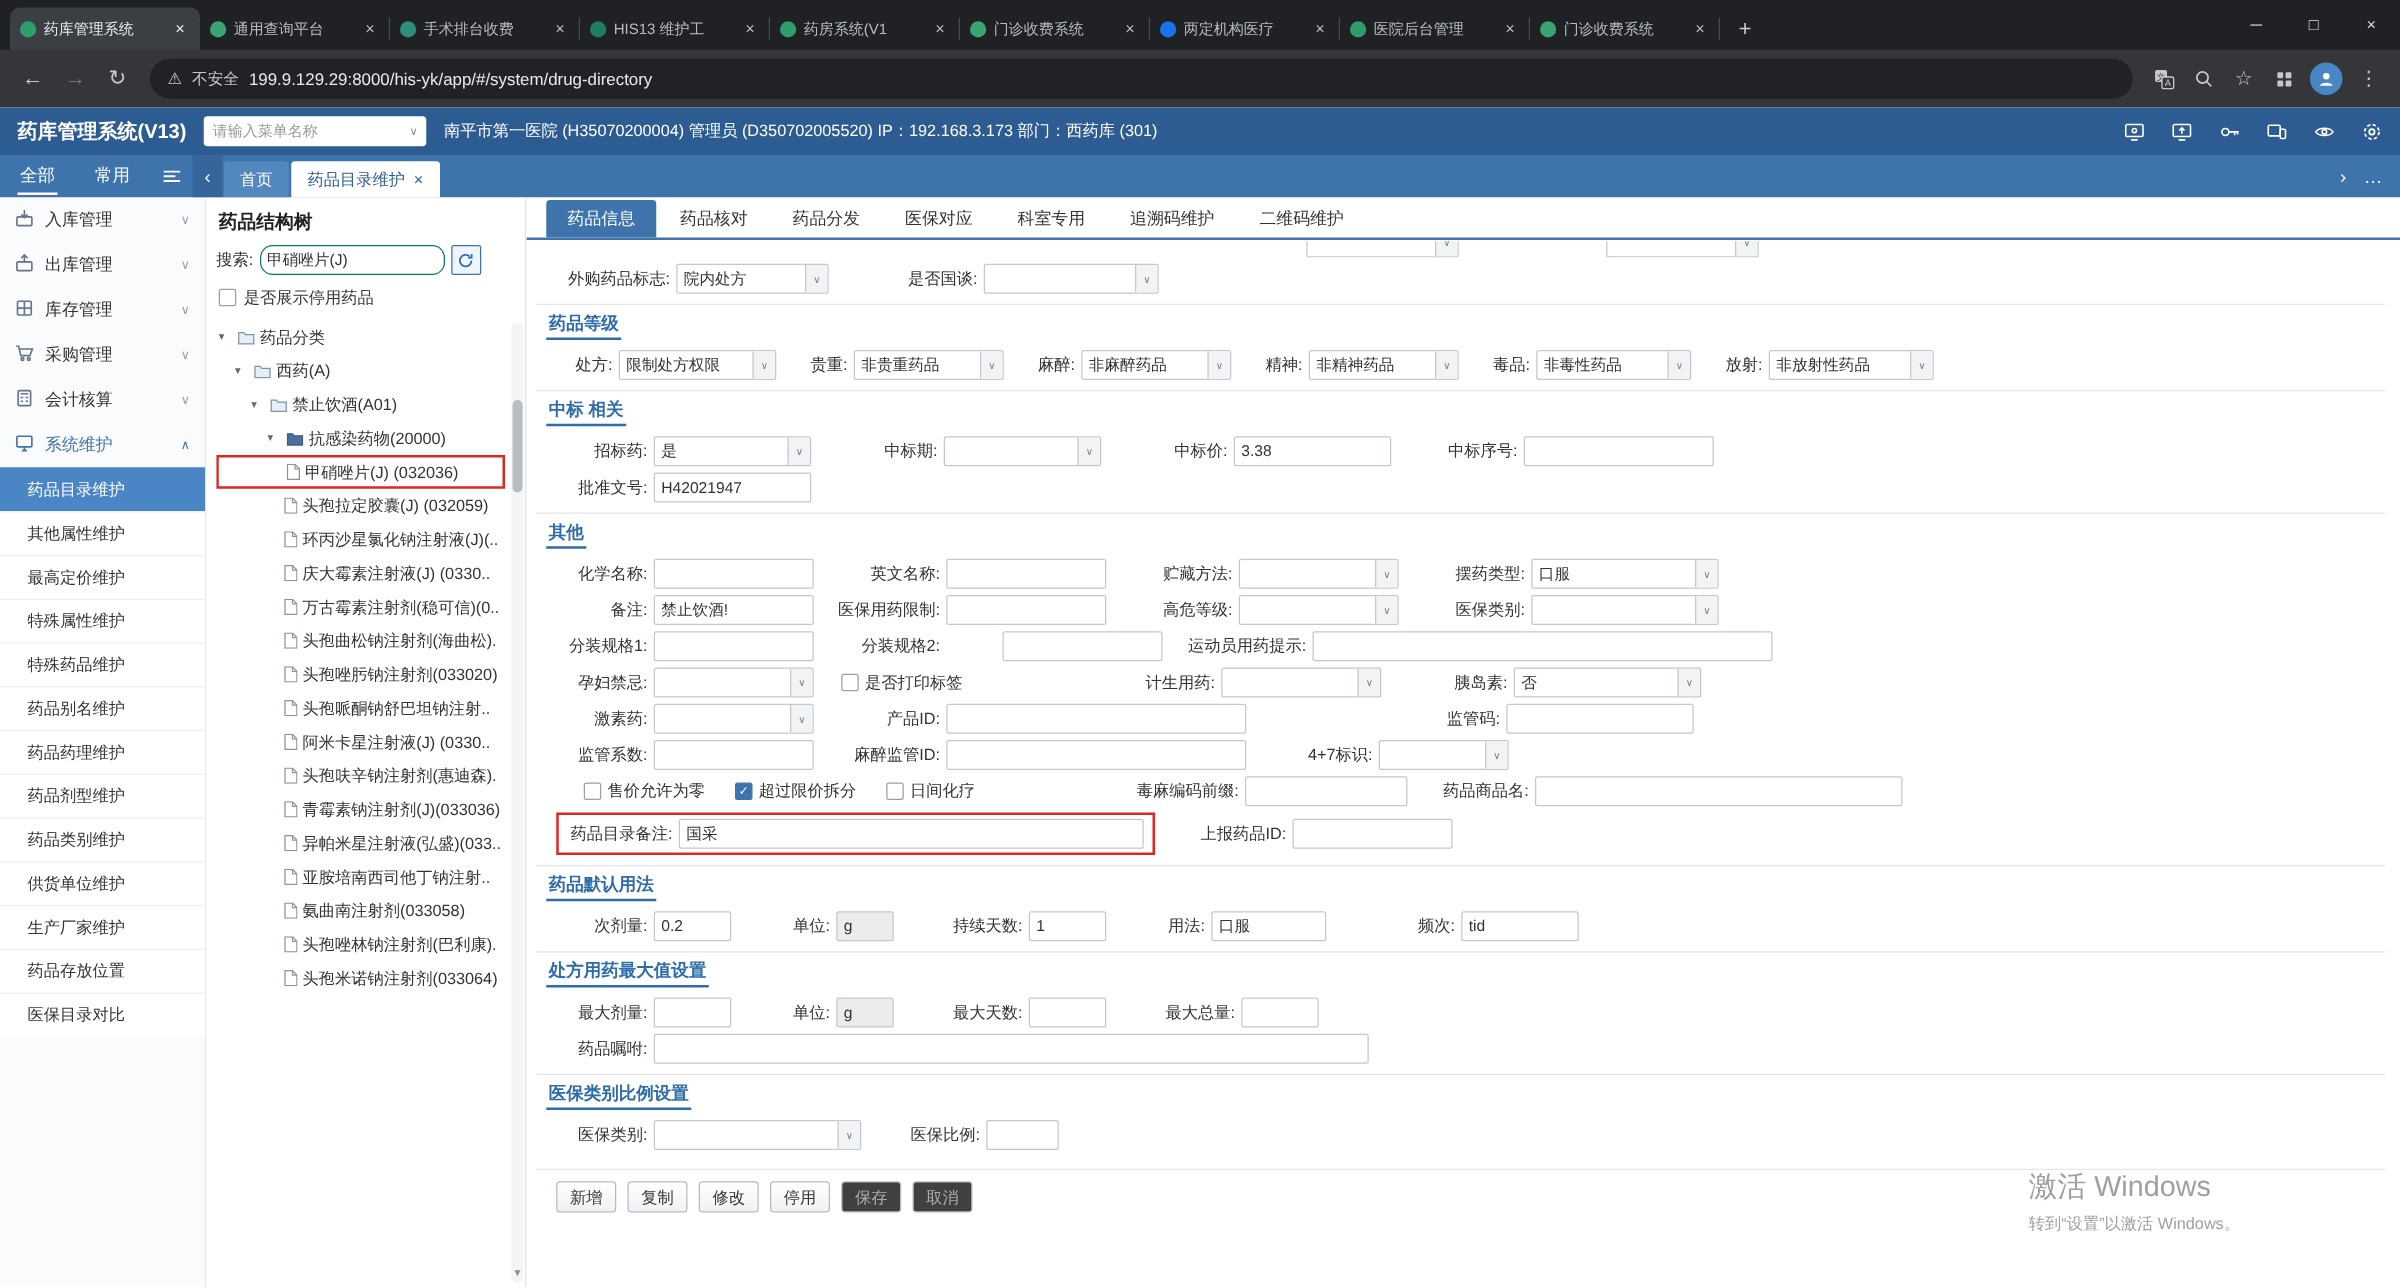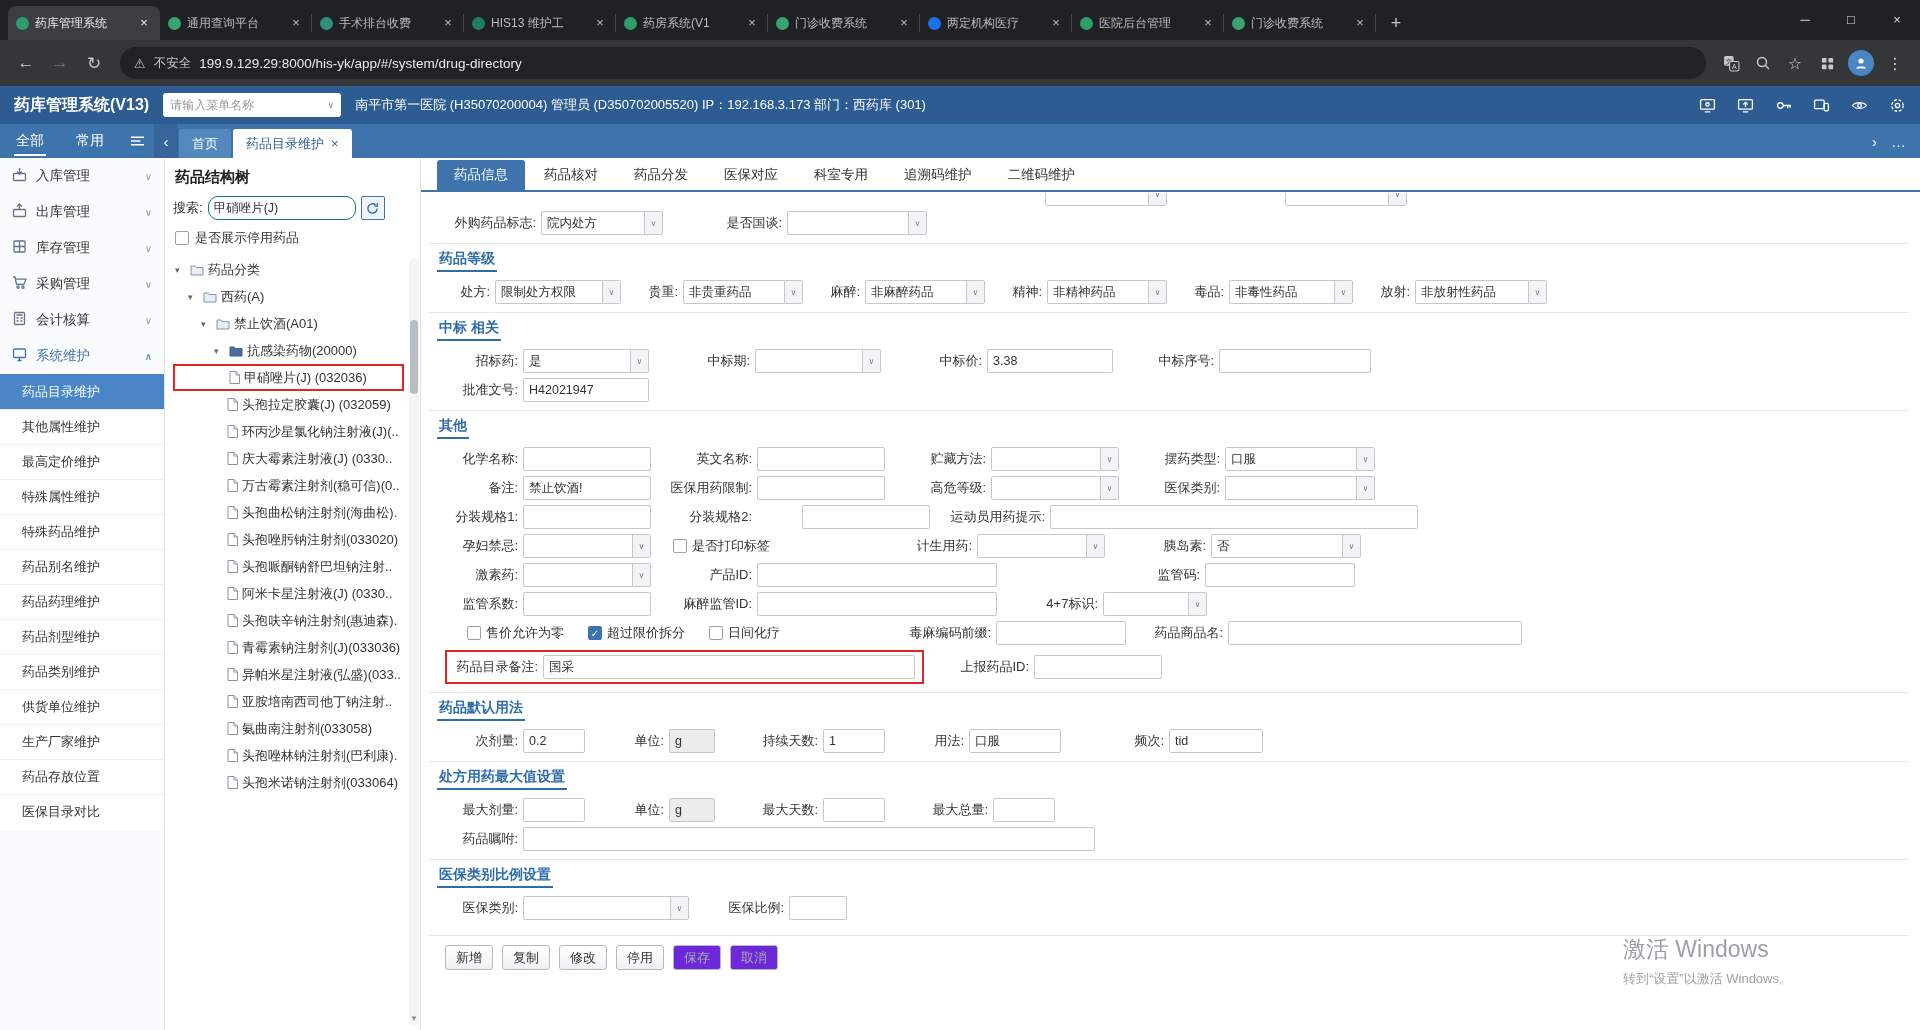--- a/index.html
+++ b/index.html
@@ -107,21 +107,21 @@
   .fctl.muted { background:#ececec; }
   .fctl.select { padding-right:22px; }
   .fctl.select .chev { position:absolute; right:0; top:0; bottom:0; width:18px; border-left:1px solid #c4c8cc;
                        background:#f2f3f5; display:flex; align-items:center; justify-content:center; color:#7a7f85; font-size:8px; }
   .cblabel { font-size:13px; margin-left:5px; }
   .redbox { border:2px solid #e02525; padding:3px 7px 3px 4px; display:flex; align-items:center; }
   .btnrow { display:flex; gap:9px; padding:9px 0 0 16px; border-top:1px solid #e6e6e6; margin-top:7px; }
   .fbtn { min-width:44px; height:25px; padding:0 10px; border:1px solid #b6bac0; border-radius:3px;
           background:linear-gradient(#ffffff,#f0f1f3); font-size:13px; color:#333;
           display:flex; align-items:center; justify-content:center; }
-  .fbtn.disabled { color:#a9adb2; background:#6d28d9; }
+  .fbtn.disabled { color:#a9adb2; background:#404040; }
 
   .watermark { position:absolute; right:128px; bottom:42px; color:#9ca0a4; pointer-events:none; text-align:left; }
   .wm1 { font-size:23px; }
   .wm2 { font-size:13px; margin-top:5px; }
 </style>
 </head>
 <body>
 
 <div class="tabstrip">
   <div class="tabs" id="tabs">

